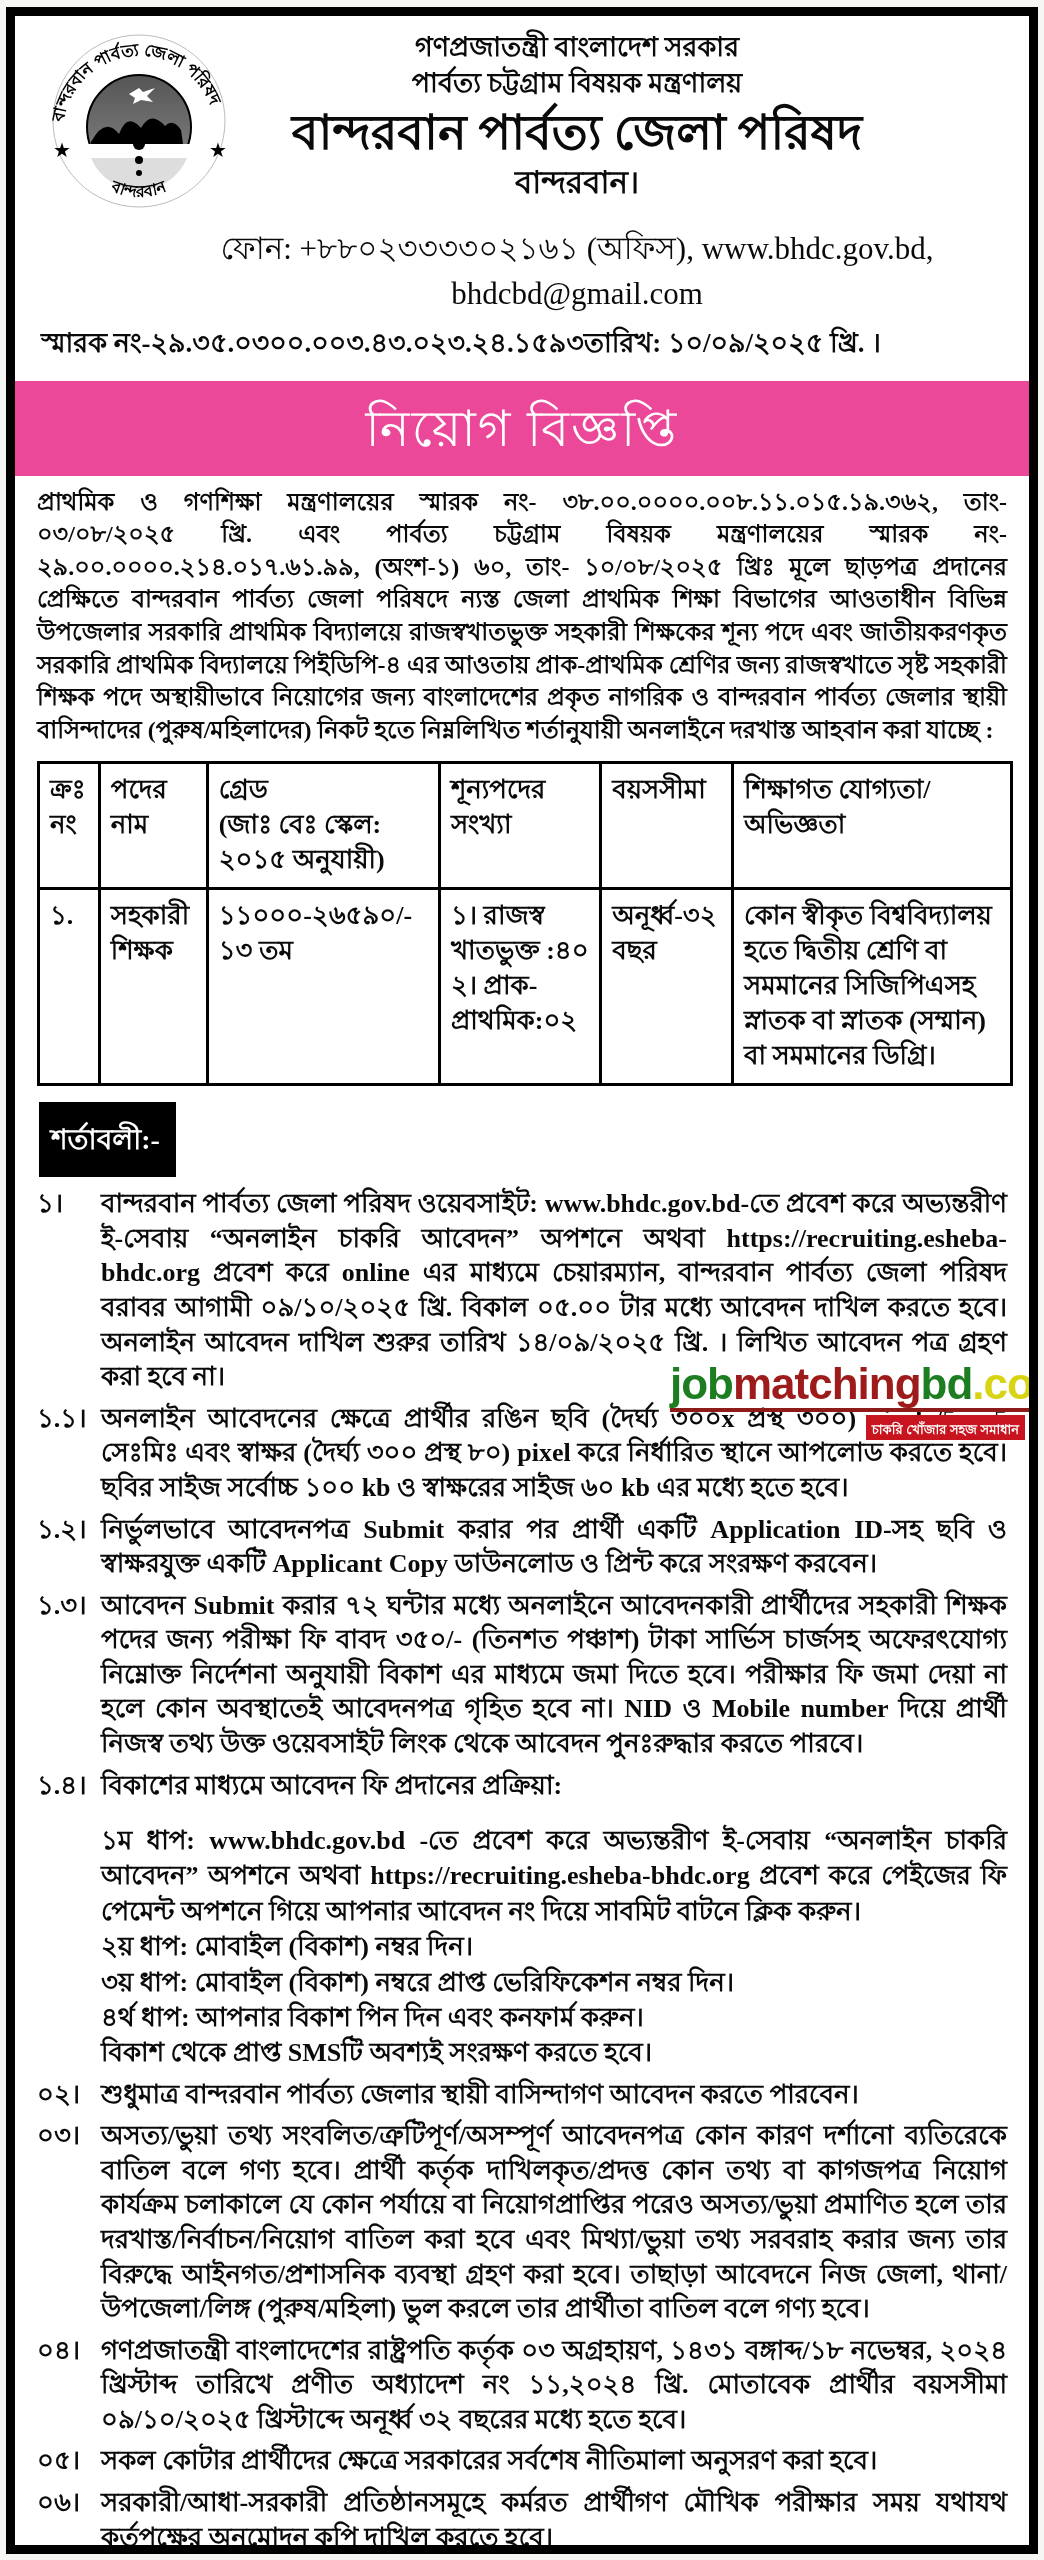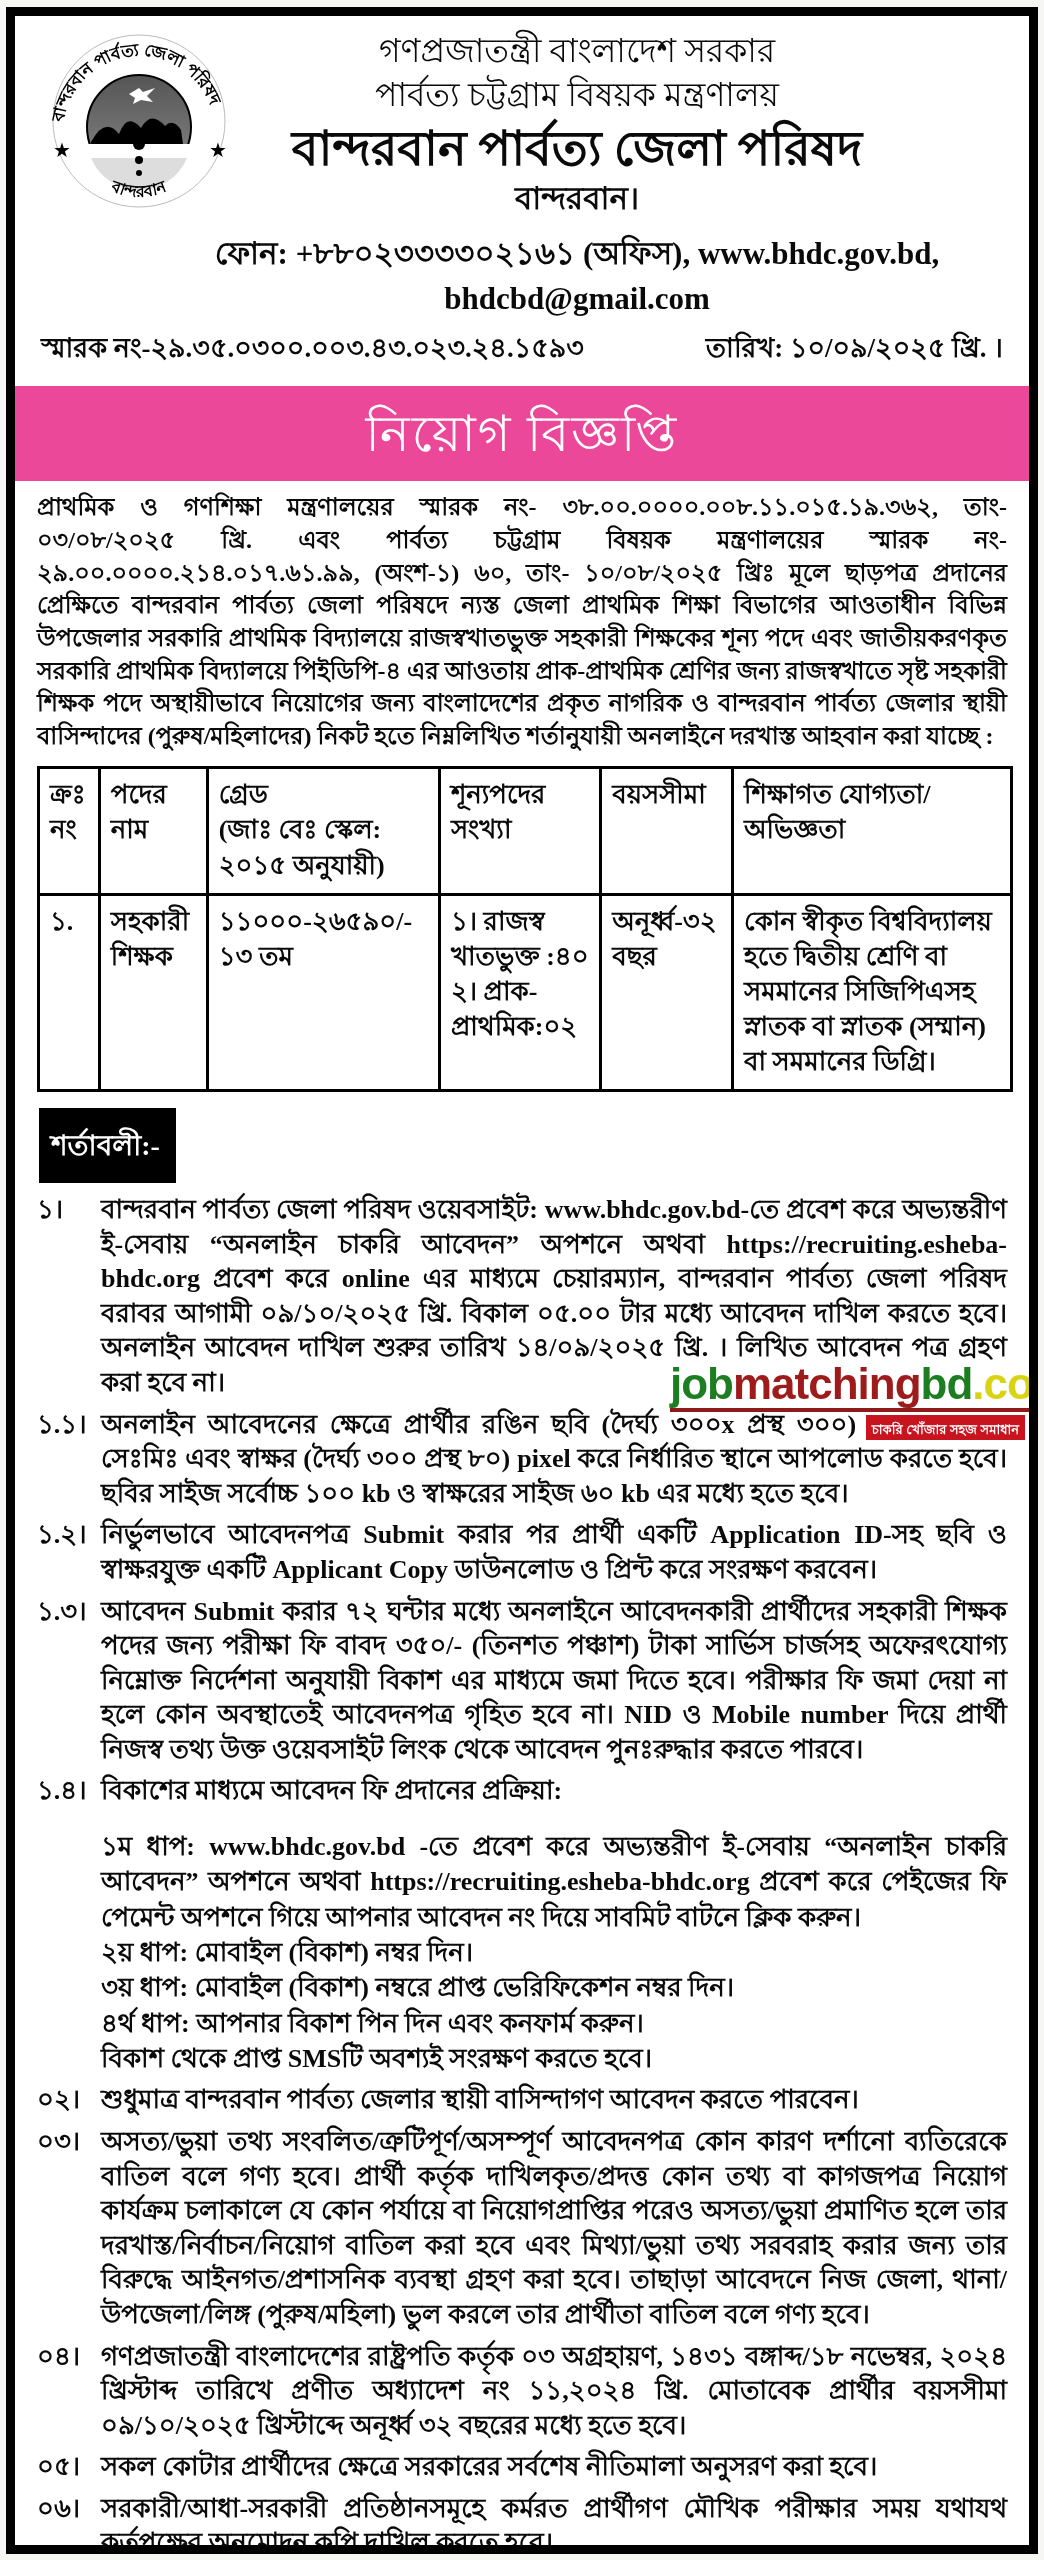--- a/index.html
+++ b/index.html
@@ -6,25 +6,25 @@
   html,body { background:#f6f6f4; }
   body { width:1044px; font-family:"Liberation Serif","DejaVu Serif",serif; color:#0a0a0a; }
   #page {
     position:relative; width:1032px; height:2547px; margin:7px auto 6px auto;
     background:#fff; border:9px solid #000; overflow:hidden;
   }
   
   .header { position:relative; padding:14px 20px 6px 20px; }
   .logo-wrap { position:absolute; left:26px; top:16px; width:196px; height:178px; }
   .titles { text-align:center; padding:0 40px 0 150px; }
-  .t-govt, .t-ministry { font-size:33px; font-weight:normal; line-height:1.32; }
+  .t-govt, .t-ministry { font-size:27px; font-weight:bold; line-height:1.32; }
   .t-council { font-size:48px; font-weight:bold; line-height:1.25; margin-top:2px; }
   .t-district { font-size:31px; font-weight:bold; line-height:1.3; }
-  .t-contact { font-size:31px; font-weight:bold; margin-top:10px;text-align:center; }
-  .memo-row { display:flex; justify-content:space-between; align-items:flex-end;
+  .t-contact { font-size:31px; font-weight:normal; margin-top:20px;text-align:center; }
+  .memo-row { display:flex; justify-content:flex-start; align-items:flex-end;
     font-size:27px; font-weight:bold; padding:10px 6px 8px 6px; }
   
   .banner { background:#ec4899; color:#fff; text-align:center;
     font-size:50px; font-weight:normal; padding:10px 0 2px 0; letter-spacing:2px; }
   
   .bodyarea { position:relative; padding:10px 22px 0 22px; }
   .intro { font-size:24px; font-weight:bold; line-height:1.36; text-align:justify; }
   
   table { border-collapse:collapse; width:976px; margin:14px auto 0 auto; }
   th,td { border:3px solid #000; padding:8px 8px 10px 10px; vertical-align:top;

